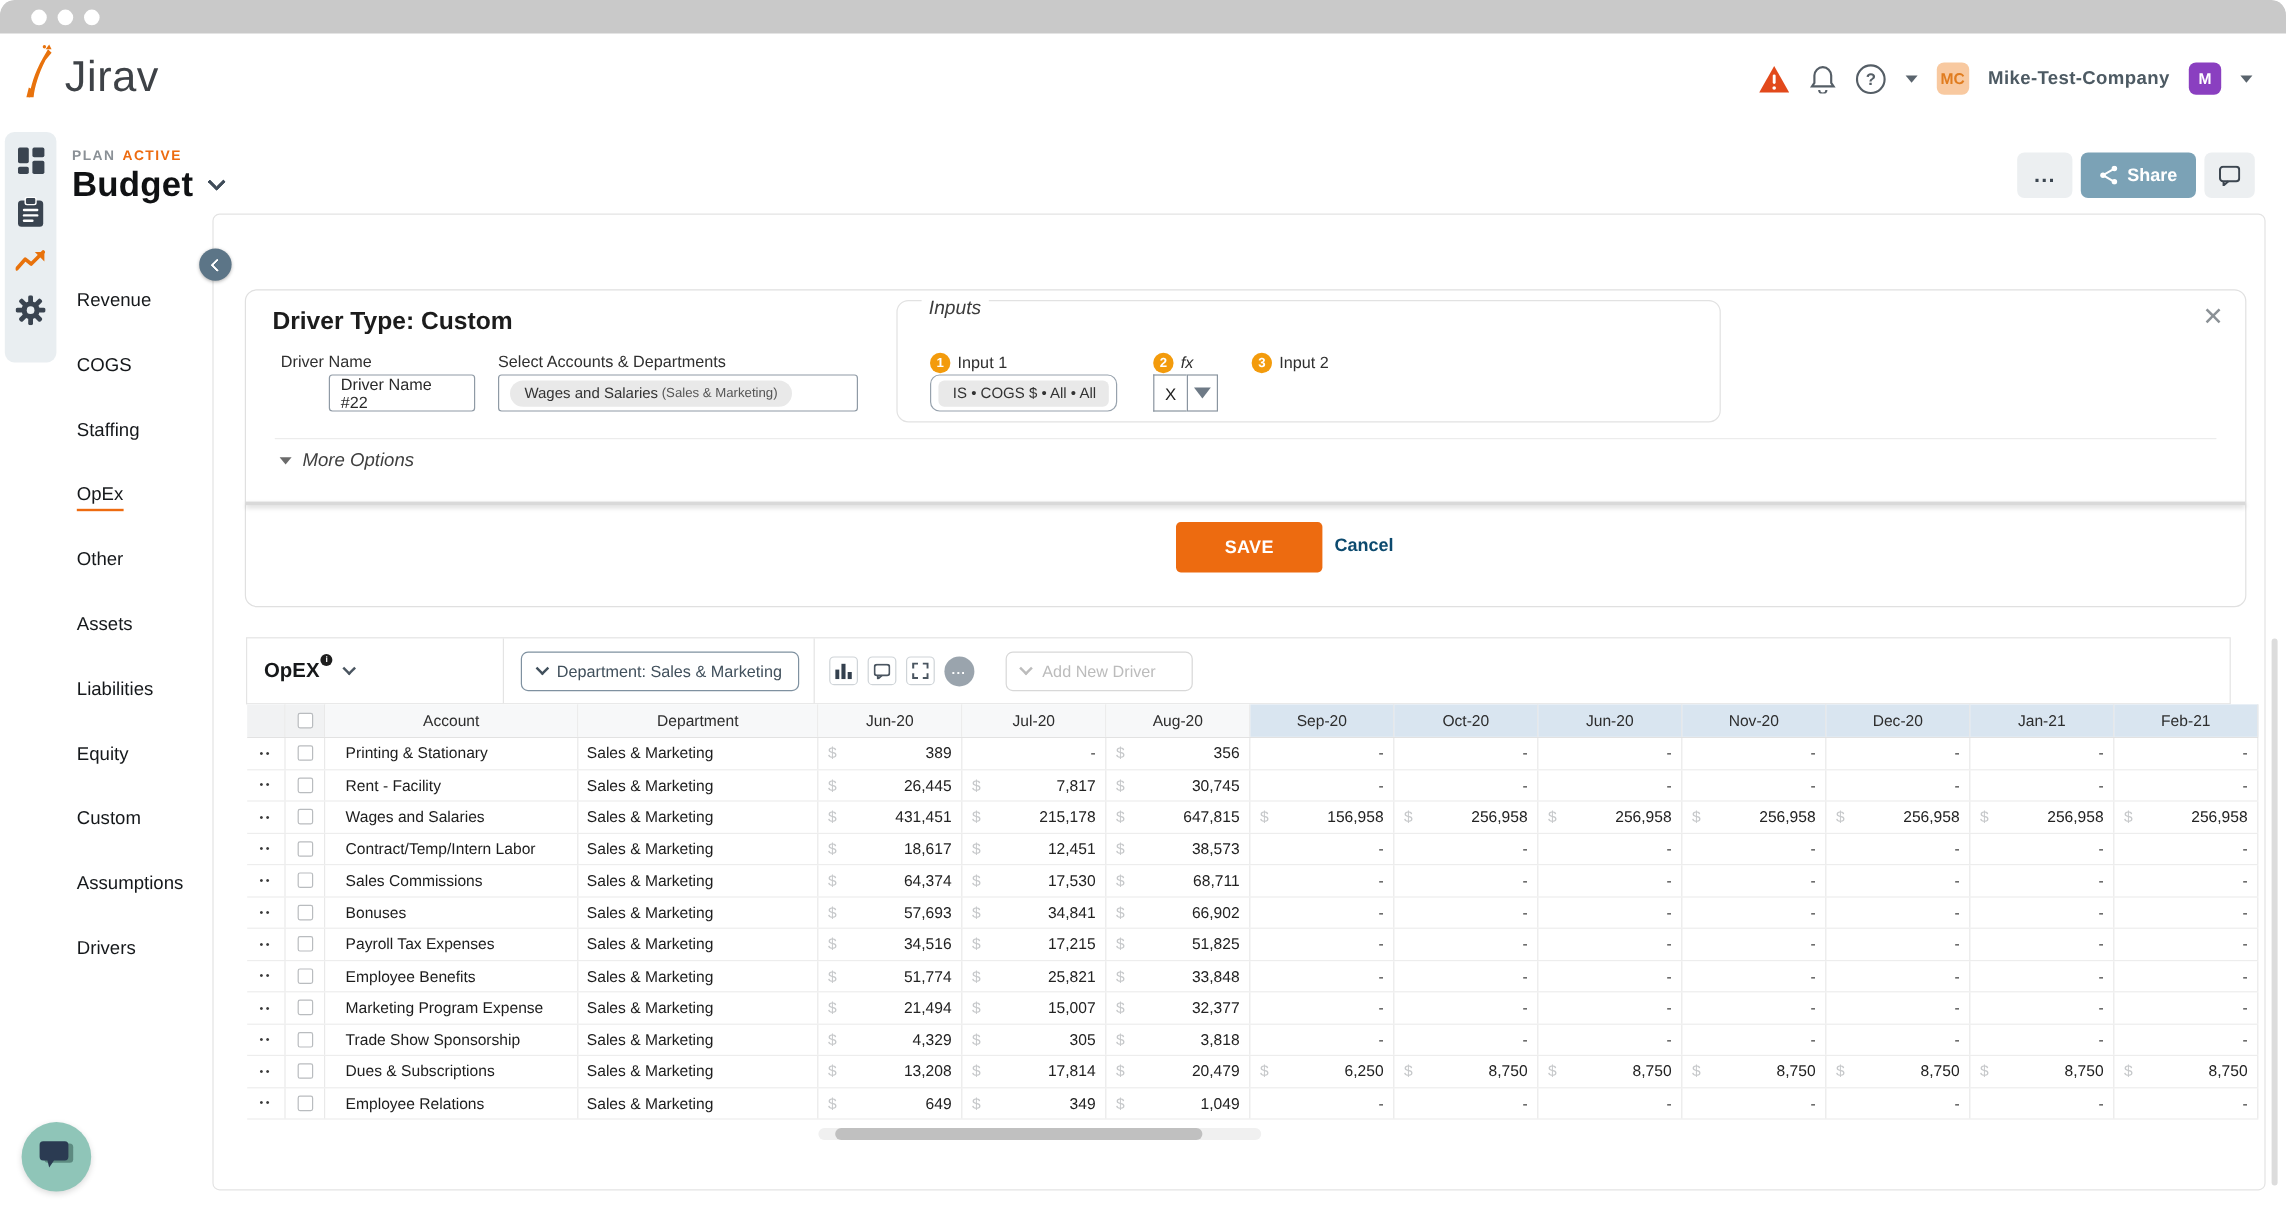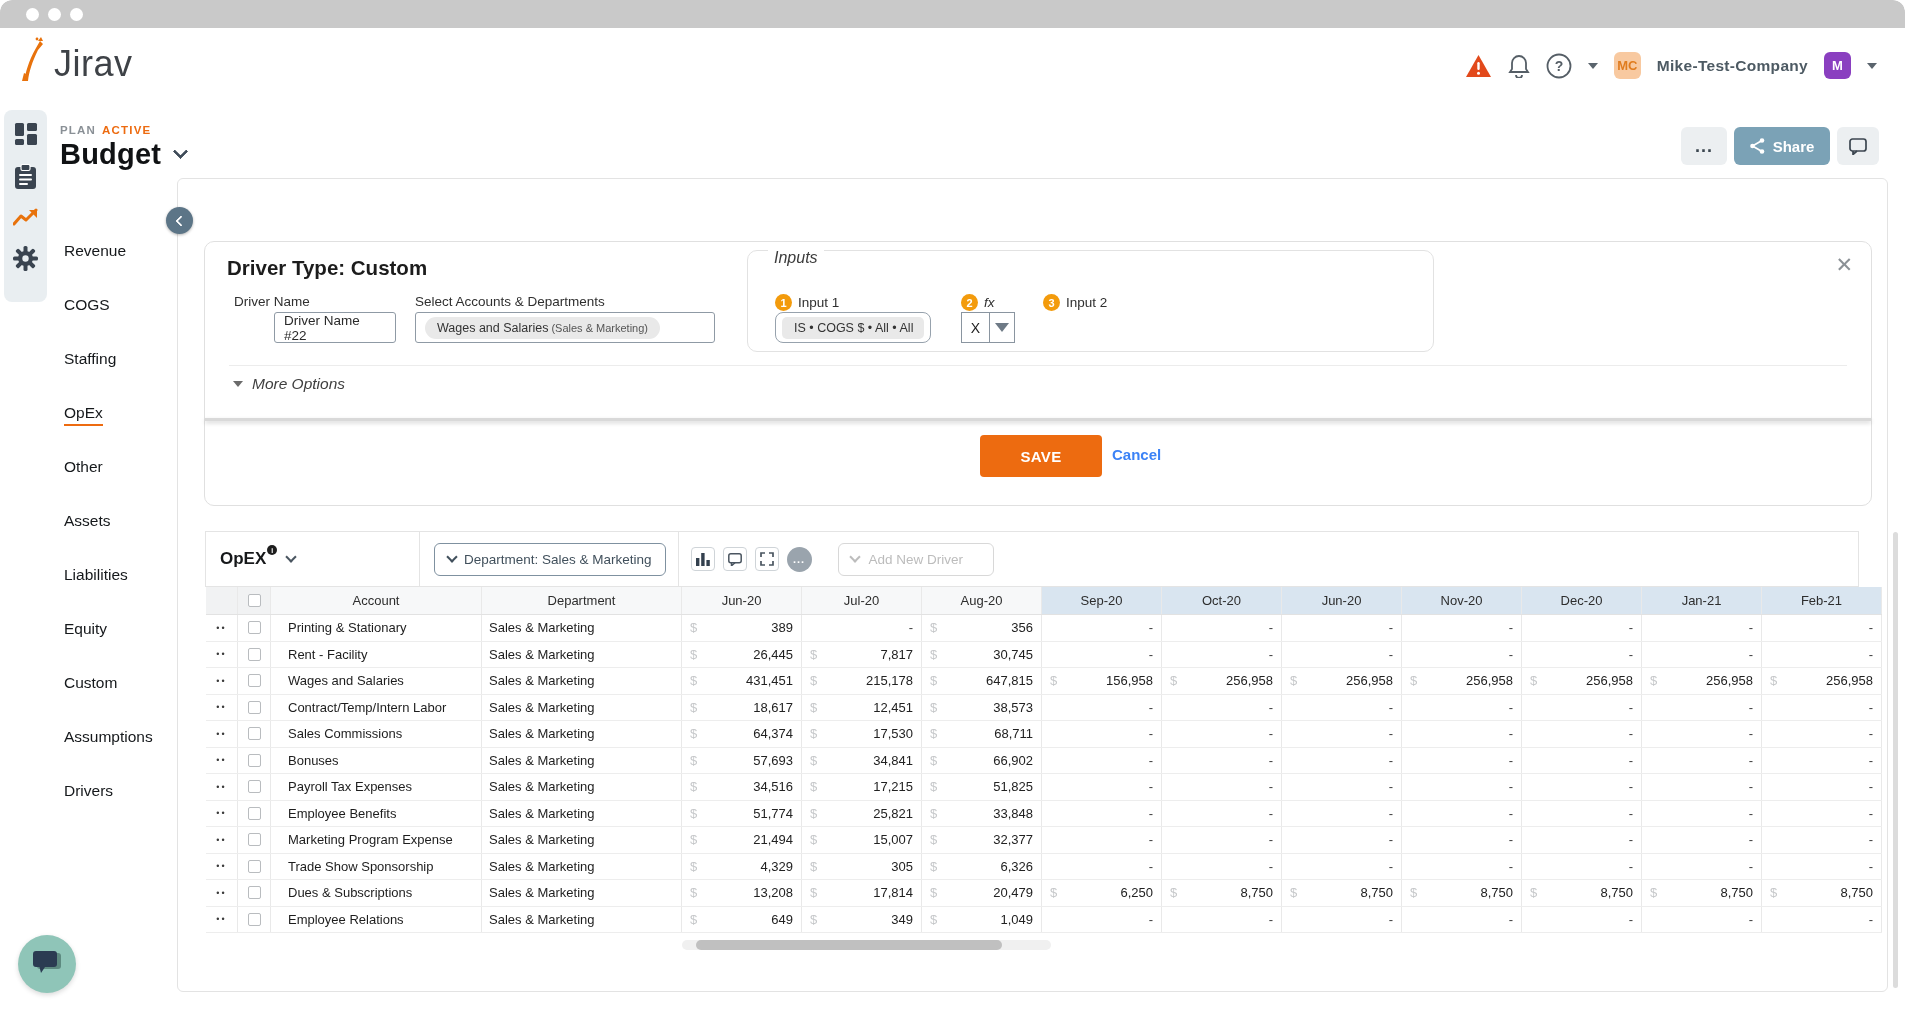--- a/index.html
+++ b/index.html
@@ -68,21 +68,21 @@
   .fx-box { position:absolute; height:31px; display:flex; }
   .fx-x { width:28px; border:1px solid #8a95a0; border-right:none; display:flex; align-items:center; justify-content:center; font-size:14px; color:#222; background:#fff; }
   .fx-dd { width:26px; border:1px solid #8a95a0; display:flex; align-items:center; justify-content:center; background:#fff; cursor:pointer; }
   .fx-dd i { width:0; height:0; border-left:7px solid transparent; border-right:7px solid transparent; border-top:9px solid #6e7a86; }
   .dp-hr { position:absolute; left:24px; right:24px; top:123px; border-top:1px solid #ececec; }
   .more-options { position:absolute; left:28px; top:133px; display:flex; align-items:center; gap:9px; cursor:pointer; }
   .more-options .tri { width:0; height:0; border-left:5px solid transparent; border-right:5px solid transparent; border-top:6px solid #6b6b6b; }
   .more-options .txt { font-style:italic; font-size:15.5px; color:#3f3f3f; }
   .dp-divider { position:absolute; left:0; right:0; top:176px; height:3px; background:#d9d9d9; box-shadow:0 2px 4px rgba(0,0,0,.18); }
   .save-btn { position:absolute; left:775px; top:193px; width:122px; height:42px; background:var(--accent); border:none; border-radius:4px; color:#fff; font-weight:bold; font-size:15px; letter-spacing:.3px; cursor:pointer; }
-  .cancel-lnk { position:absolute; left:907px; top:204px; font-size:15px; font-weight:bold; color:#3b82f6; cursor:pointer; }
+  .cancel-lnk { position:absolute; left:907px; top:204px; font-size:15px; font-weight:bold; color:#0c4a6e; cursor:pointer; }
 
   
   .opex-bar { position:absolute; left:27px; top:352px; width:1654px; height:56px; border:1px solid #e4e4e4; background:#fff; display:flex; align-items:center; }
   .opex-title-wrap { width:214px; height:100%; border-right:1px solid #e4e4e4; display:flex; align-items:center; padding-left:14px; gap:10px; }
   .opex-title { font-size:17px; font-weight:bold; color:#16181a; }
   .info-dot { display:inline-flex; width:10px; height:10px; border-radius:50%; background:#1e1e1e; color:#fff; font-size:7px; align-items:center; justify-content:center; vertical-align:top; margin-top:-4px; margin-left:1px; }
   .sm-chev { width:8px; height:8px; border-right:2px solid #4a5560; border-bottom:2px solid #4a5560; transform:rotate(45deg); margin-top:-4px; }
   .dept-btn { margin-left:14px; height:33px; border:1px solid #7f91a0; border-radius:6px; background:#fff; display:flex; align-items:center; gap:8px; padding:0 13px; font-size:13.5px; color:#41505c; cursor:pointer; }
   .dept-btn .sm-chev { border-color:#41505c; }
   .tool-sep { width:1px; height:100%; background:#e4e4e4; margin-left:12px; }
@@ -733,21 +733,21 @@
           <div class="g-cell c-month">
             <span class="cur">$</span>
             <span class="num">4,329</span>
           </div>
           <div class="g-cell c-month">
             <span class="cur">$</span>
             <span class="num">305</span>
           </div>
           <div class="g-cell c-month">
             <span class="cur">$</span>
-            <span class="num">6,326</span>
+            <span class="num">3,818</span>
           </div>
           <div class="g-cell c-month">
             <span class="dash">-</span>
           </div>
           <div class="g-cell c-month">
             <span class="dash">-</span>
           </div>
           <div class="g-cell c-month">
             <span class="dash">-</span>
           </div>

